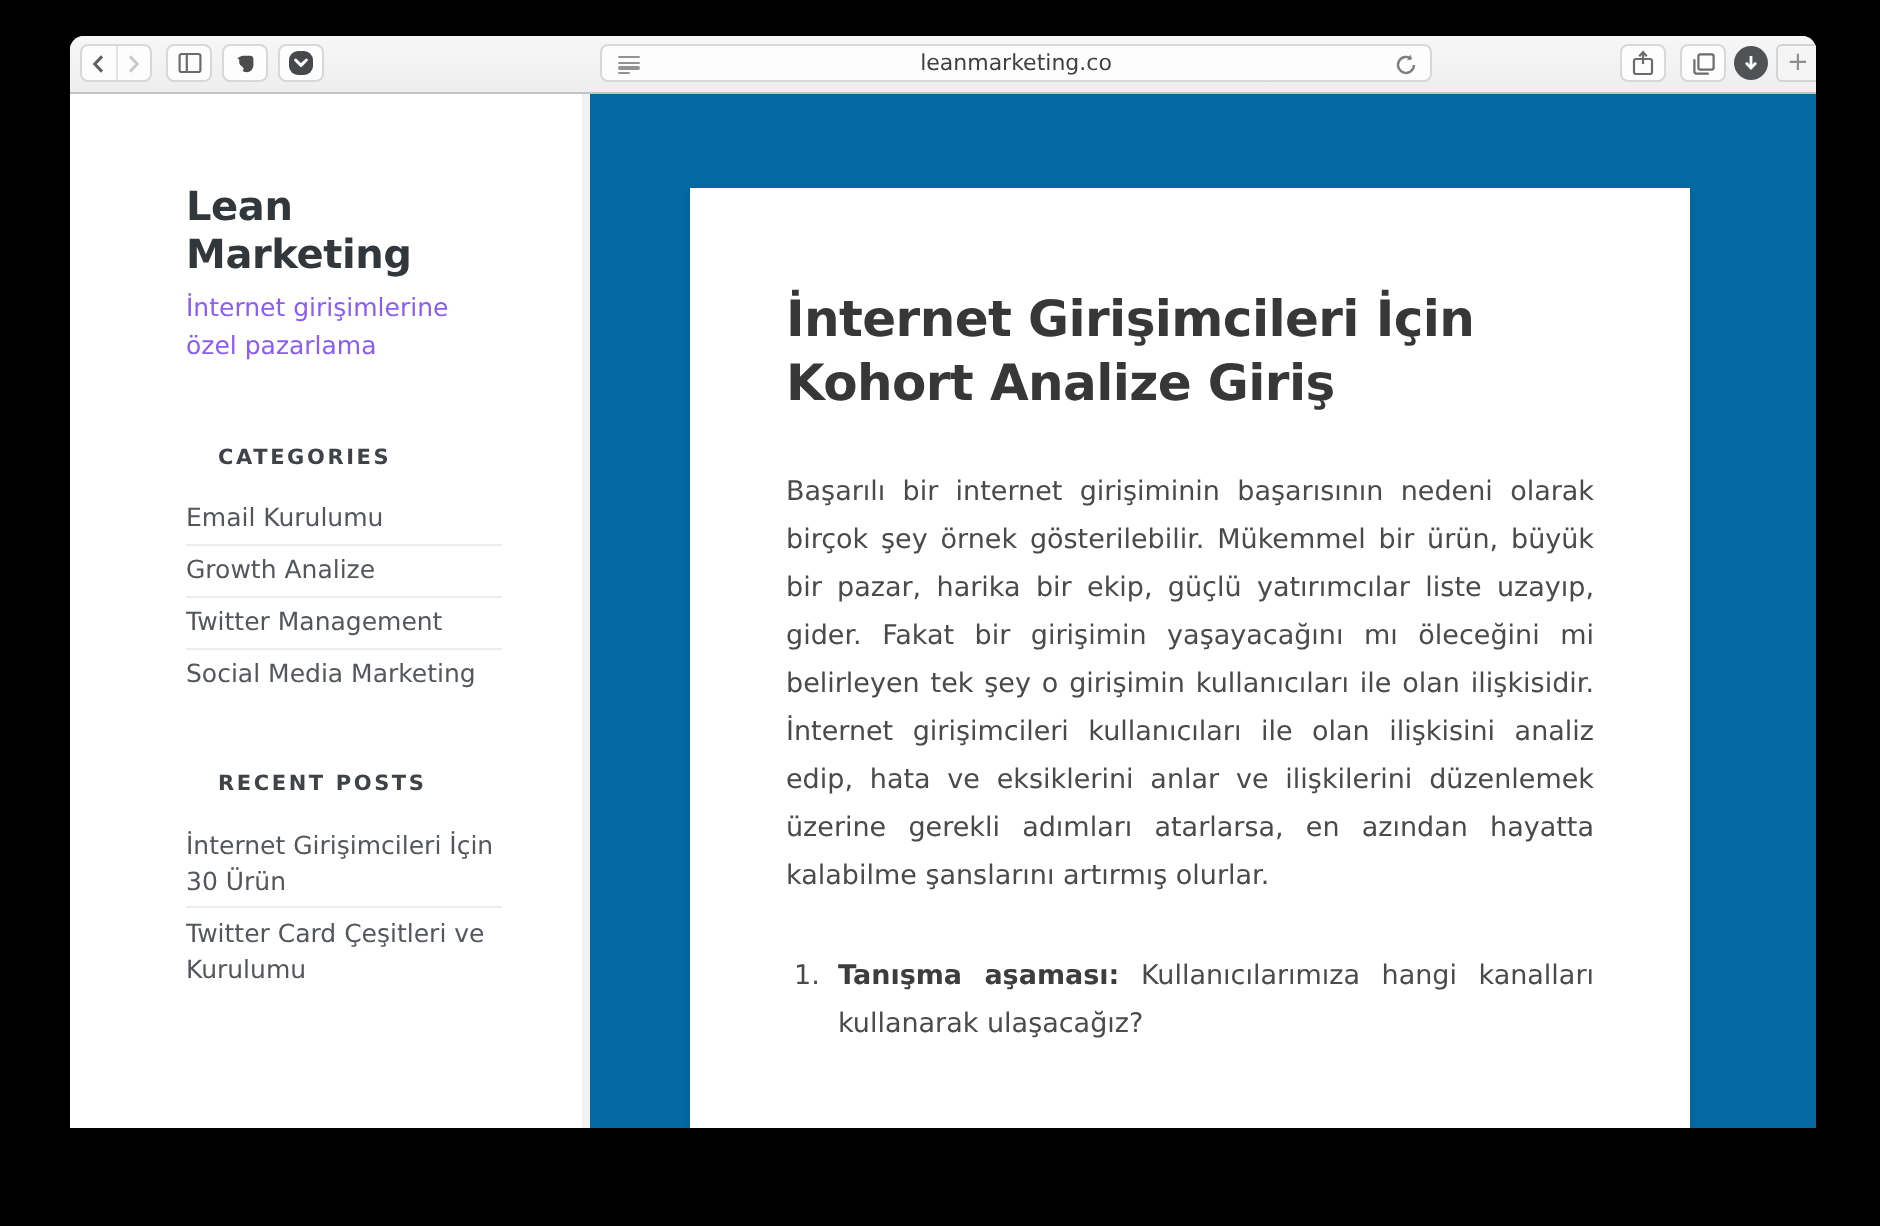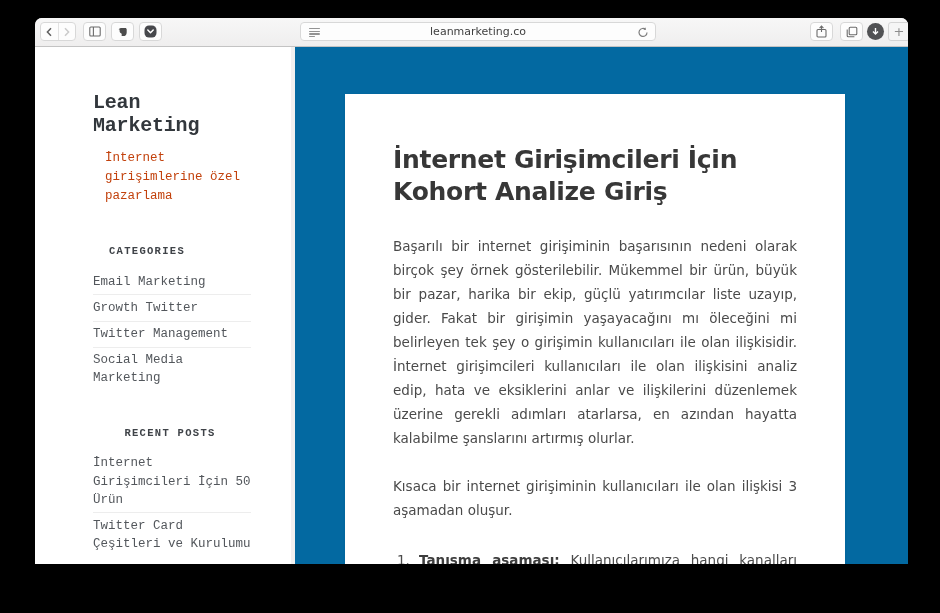--- a/index.html
+++ b/index.html
@@ -12,42 +12,42 @@
   .toolbar{position:absolute;left:0;top:0;right:0;height:28px;
            background:linear-gradient(#f7f7f7,#efeeee);border-bottom:1px solid #c3c3c3;}
   .tbtn{position:absolute;top:4px;height:19px;box-sizing:border-box;background:#fdfdfd;
         border:1px solid #d8d8d8;border-radius:4px;display:flex;align-items:center;justify-content:center;}
   .bfgroup{left:5px;width:36px;padding:0;}
   .bfhalf{flex:1;height:100%;display:flex;align-items:center;justify-content:center;}
   .bfhalf:first-child{border-right:1px solid #e2e2e2;}
   .btn-sidebar{left:48px;width:23px;}
   .btn-evernote{left:76px;width:23px;}
   .btn-pocket{left:104px;width:23px;}
-  .urlfield{left:265px;width:356px;display:flex;align-items:center;justify-content:center;
+  .urlfield{left:265px;width:416px;display:flex;align-items:center;justify-content:center;
             font-size:11px;color:#3f3f3f;position:absolute;top:4px;height:19px;background:#fdfdfd;
             border:1px solid #d8d8d8;border-radius:4px;box-sizing:border-box;}
   .reader{position:absolute;left:8px;top:5px;display:flex;flex-direction:column;gap:1.4px;}
   .reader i{display:block;height:1.3px;background:#939393;border-radius:1px;}
   .reader i:nth-child(1){width:11px;}.reader i:nth-child(2){width:11px;}
   .reader i:nth-child(3){width:11px;}.reader i:nth-child(4){width:6px;}
   .reload{position:absolute;right:6px;top:3px;}
   .btn-share{left:775px;width:23px;}
   .btn-tabs{left:805px;width:23px;}
   .dlbtn{position:absolute;left:832px;top:5px;width:17px;height:17px;border-radius:50%;
          background:#515254;display:flex;align-items:center;justify-content:center;}
   .plusbtn{position:absolute;left:853px;top:4px;width:22px;height:19px;box-sizing:border-box;
            background:#f5f5f5;border:1px solid #d4d4d4;border-radius:3px;color:#8d8d8d;
            font-size:13px;display:flex;align-items:center;justify-content:center;}
   
   .sidebar{position:absolute;left:0;top:29px;bottom:0;width:256px;background:#fff;
-           box-sizing:border-box;padding:44px 44px 0 58px;overflow:hidden;font-family:Liberation Mono, monospace;}
+           box-sizing:border-box;padding:44px 44px 0 58px;overflow:hidden;}
   .site-title{font-size:20px;font-weight:bold;color:#32373c;margin:0 0 6px;letter-spacing:-0.2px;}
-  .tagline{font-size:12.5px;color:#c2410c;line-height:1.5;margin:12px;width:160px;}
+  .tagline{font-size:12.5px;color:#8b5cf6;line-height:1.5;margin:0;width:160px;}
   .sec-header{font-size:10.5px;font-weight:bold;letter-spacing:1.3px;color:#3f4348;margin:40px 16px 12px;}
-  .sec-header.recent{margin-top:36px;text-align:center;}
+  .sec-header.recent{margin-top:36px;}
   .side-list{list-style:none;margin:0;padding:0;width:158px;}
   .side-list li{font-size:12.5px;color:#53575c;padding:3.5px 0;line-height:1.45;
                 border-bottom:1px solid #ededed;cursor:pointer;}
   .side-list li:last-child{border-bottom:none;}
   
   .main{position:absolute;left:260px;top:29px;right:0;bottom:0;background:#0369a1;overflow:hidden;}
   .card{position:absolute;left:50px;top:47px;width:500px;height:560px;background:#fff;
         box-sizing:border-box;padding:50px 48px;box-shadow:0 1px 3px rgba(0,0,0,.07);}
   .article-title{font-size:25px;font-weight:bold;color:#373737;line-height:1.28;
                  margin:0 0 26px;letter-spacing:-0.3px;}
@@ -158,39 +158,38 @@
         <span>+</span>
       </div>
     </div>
 
     <div class="sidebar">
       <h1 class="site-title">Lean Marketing</h1>
       <p class="tagline">İnternet girişimlerine özel pazarlama</p>
 
       <div class="sec-header">CATEGORIES</div>
       <ul class="side-list">
-        <li>Email Marketing</li>
-        <li>Growth Twitter</li>
+        <li>Email Kurulumu</li>
+        <li>Growth Analize</li>
         <li>Twitter Management</li>
         <li>Social Media Marketing</li>
       </ul>
 
       <div class="sec-header recent">RECENT POSTS</div>
       <ul class="side-list">
-        <li>İnternet Girişimcileri İçin 50 Ürün</li>
+        <li>İnternet Girişimcileri İçin 30 Ürün</li>
         <li>Twitter Card Çeşitleri ve Kurulumu</li>
 
       </ul>
     </div>
 
     <div class="main">
       <div class="card">
         <h2 class="article-title">İnternet Girişimcileri İçin Kohort Analize Giriş</h2>
         <p class="para">Başarılı bir internet girişiminin başarısının nedeni olarak birçok şey örnek gösterilebilir. Mükemmel bir ürün, büyük bir pazar, harika bir ekip, güçlü yatırımcılar liste uzayıp, gider. Fakat bir girişimin yaşayacağını mı öleceğini mi belirleyen tek şey o girişimin kullanıcıları ile olan ilişkisidir. İnternet girişimcileri kullanıcıları ile olan ilişkisini analiz edip, hata ve eksiklerini anlar ve ilişkilerini düzenlemek üzerine gerekli adımları atarlarsa, en azından hayatta kalabilme şanslarını artırmış olurlar.</p>
-        <p class="para">Kısaca bir internet girişiminin kullanıcıları ile olan ilişkisi 3 aşamadan oluşur.</p>
         <ol class="stages">
           <li>
             <span class="num">1.</span>
             <b>Tanışma aşaması:</b>
             <span>Kullanıcılarımıza hangi kanalları kullanarak ulaşacağız?</span>
           </li>
 
         </ol>
       </div>
     </div>

